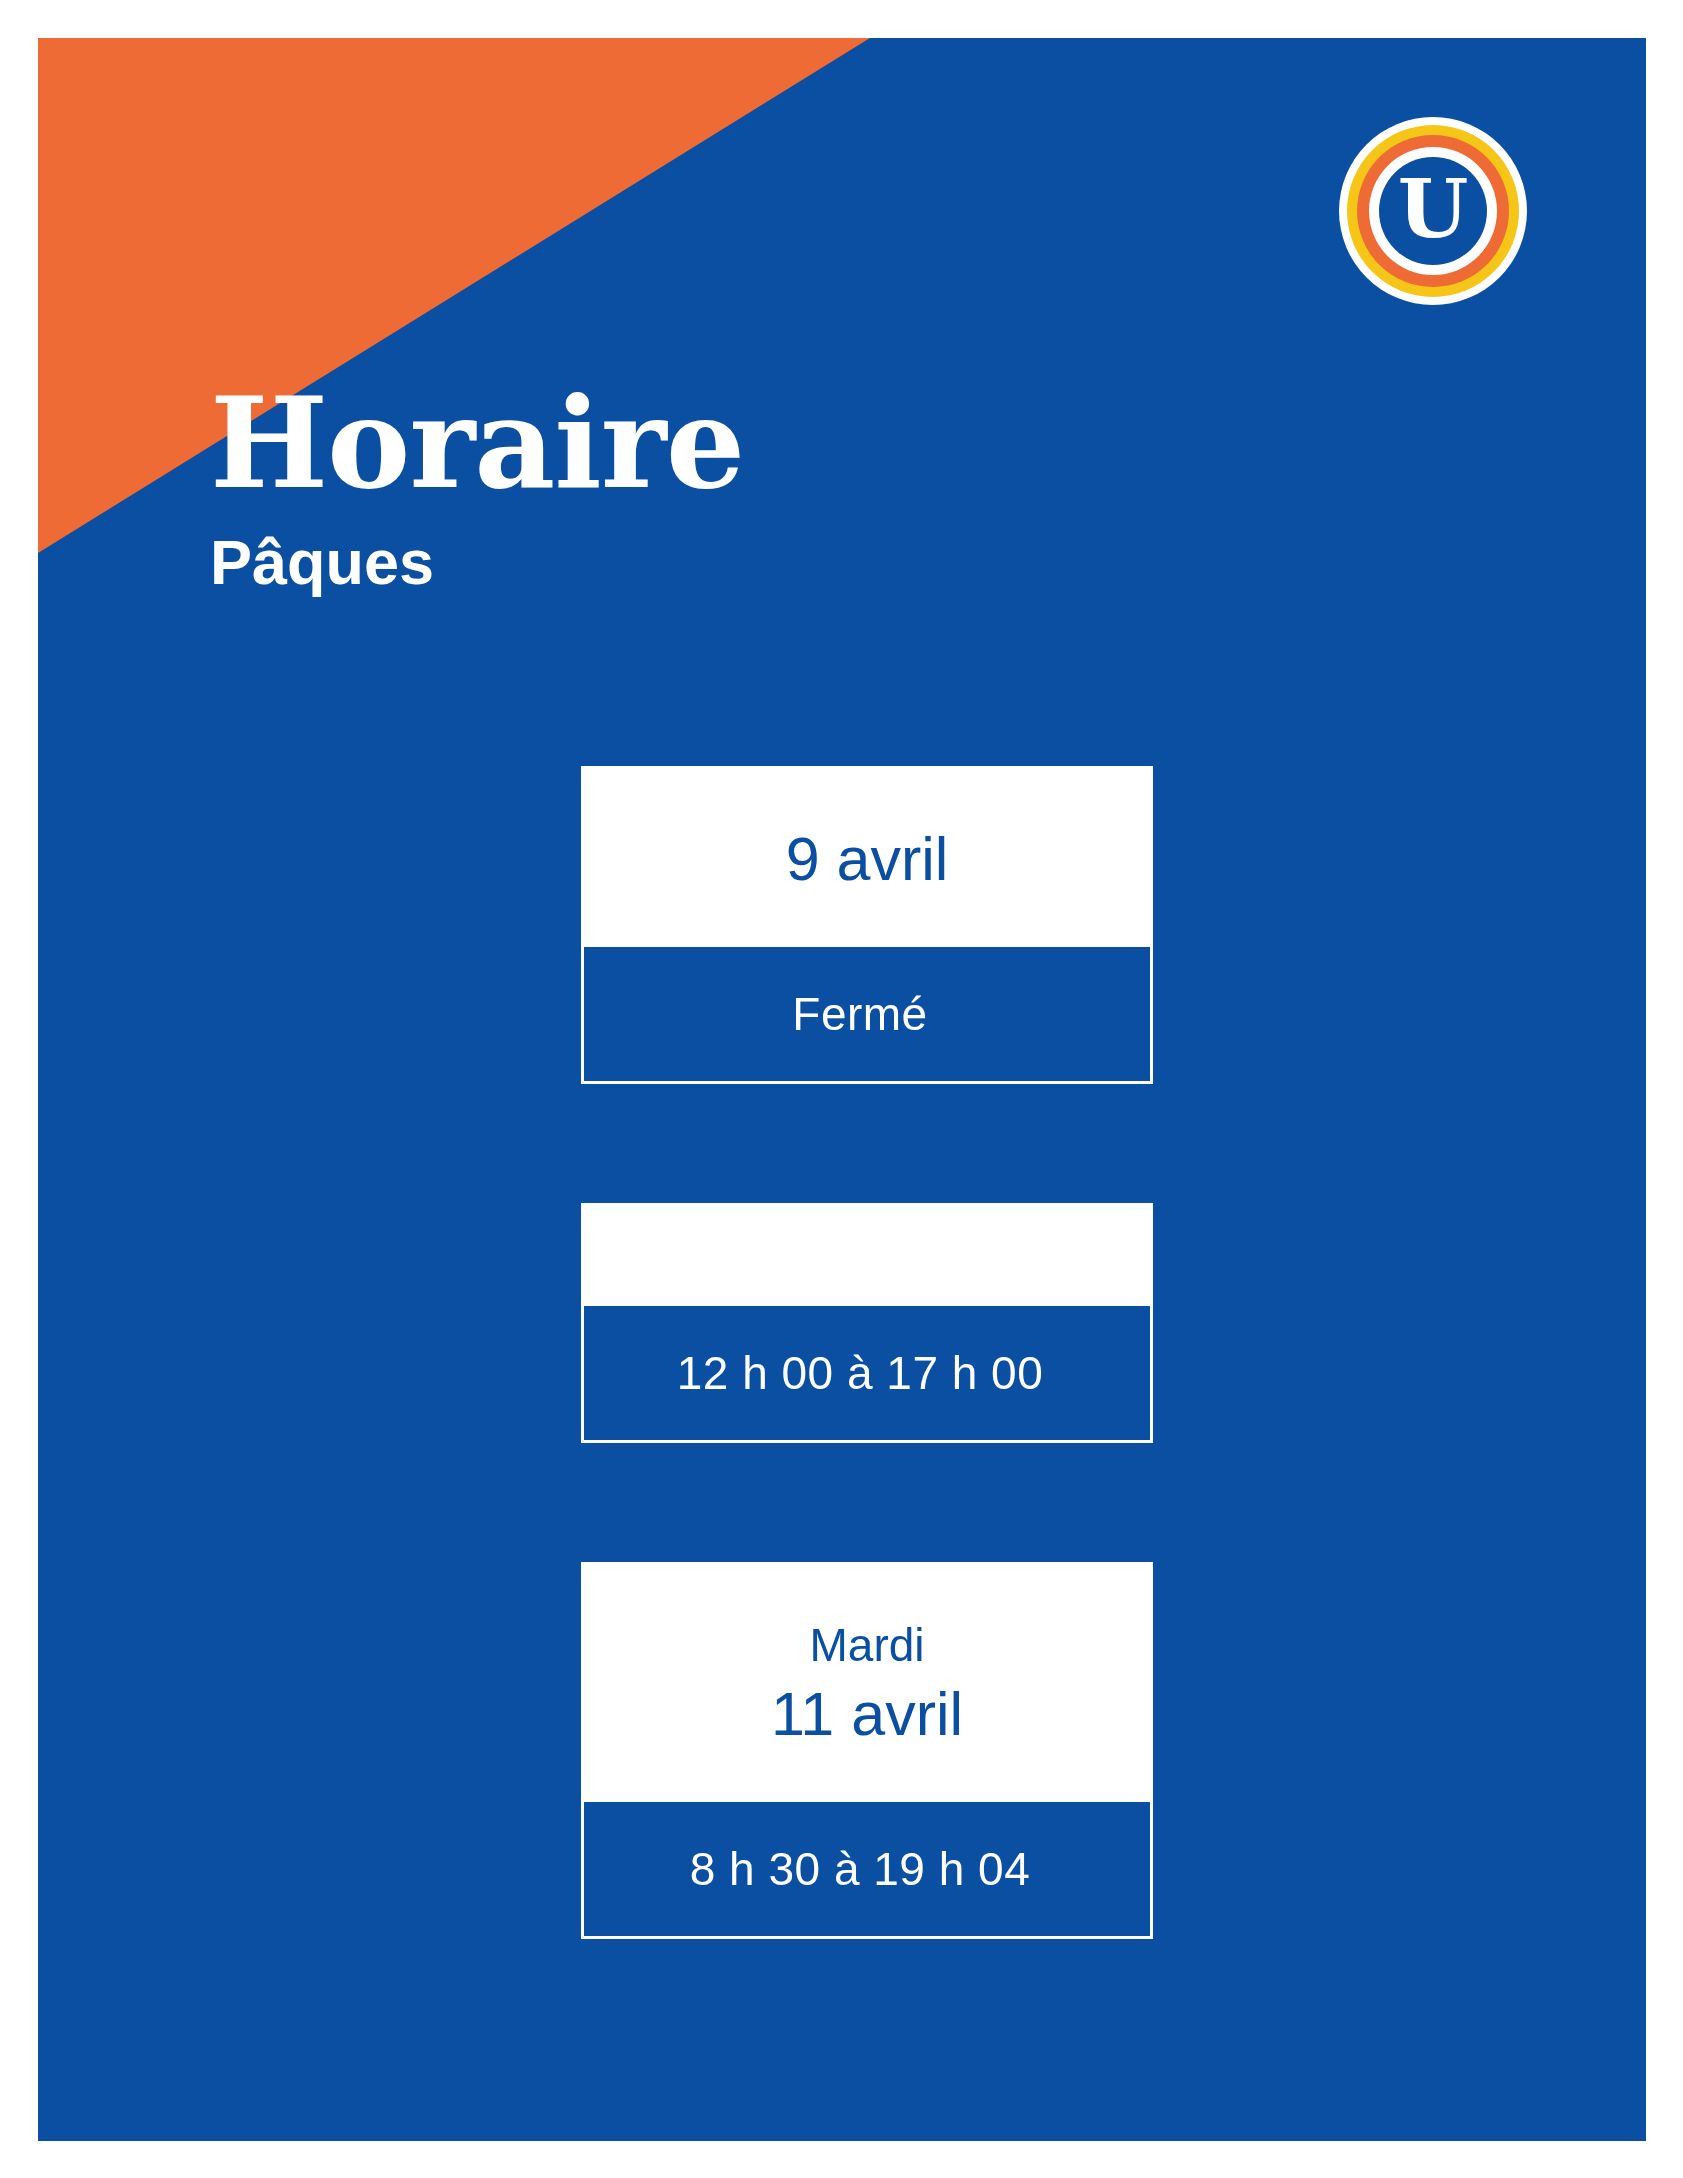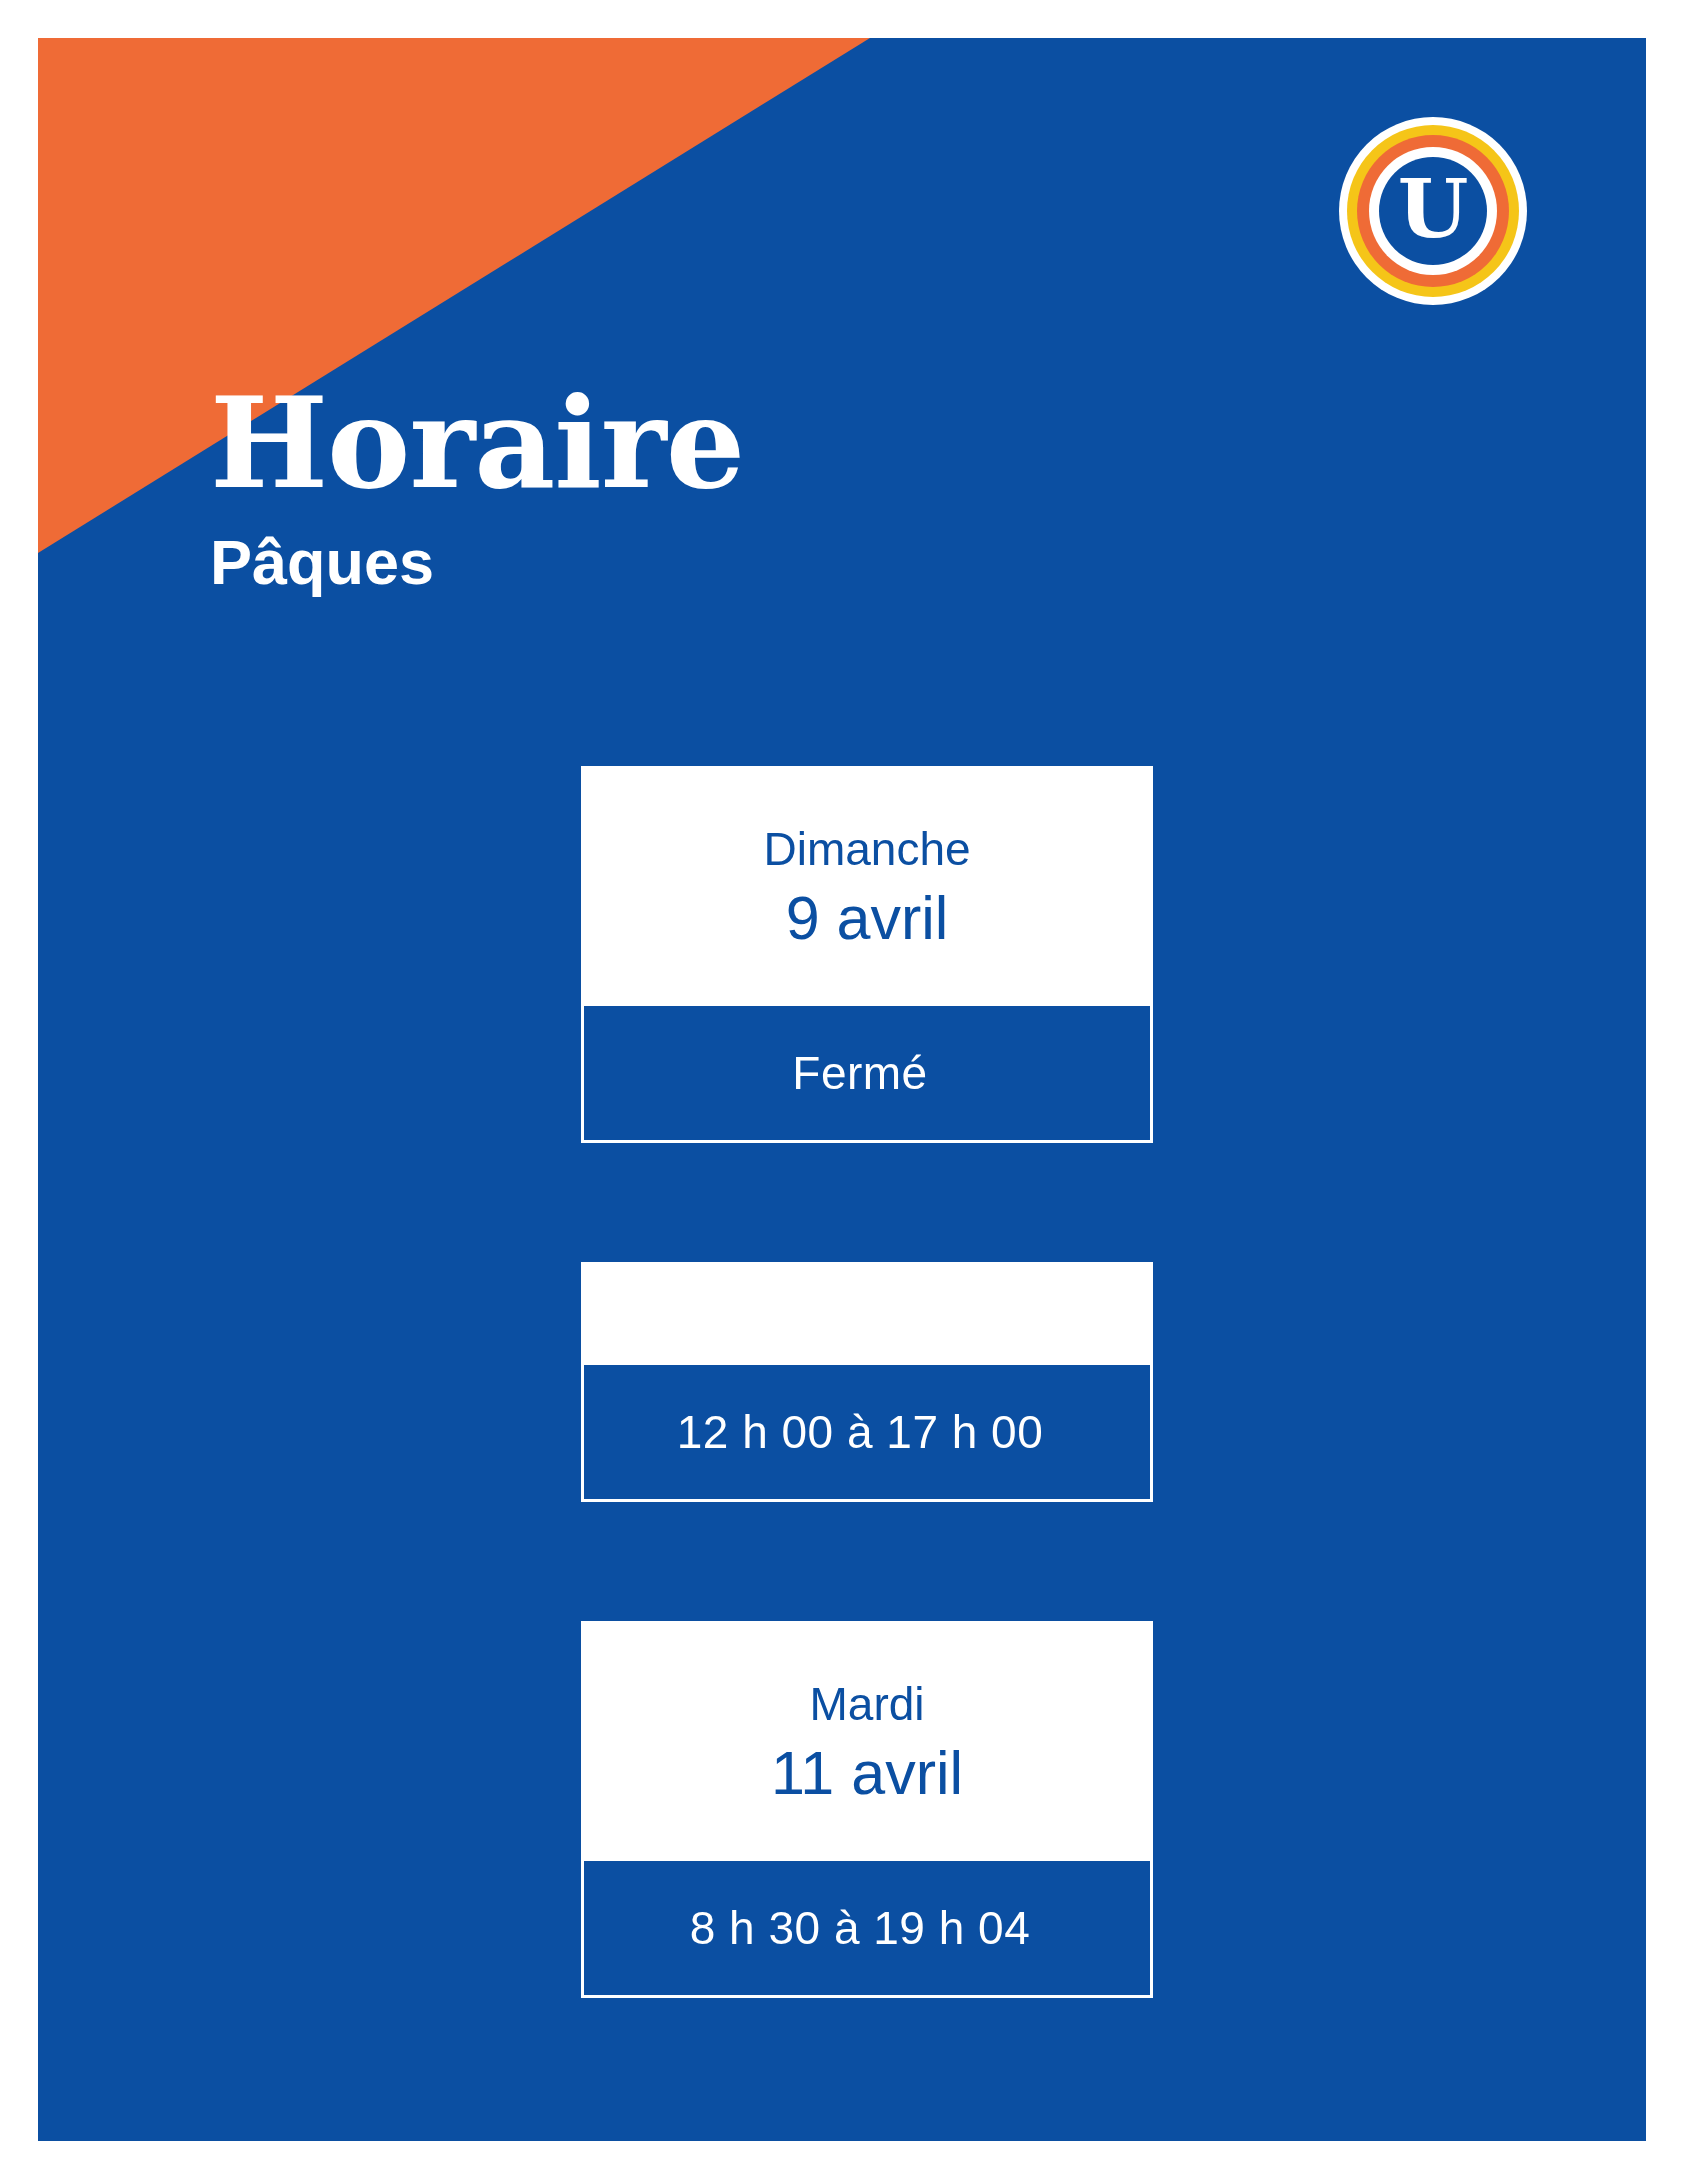--- a/index.html
+++ b/index.html
@@ -178,21 +178,20 @@
 
   <div class="title-block">
     <h1 class="title-main">Horaire</h1>
     <h2 class="title-sub">Pâques</h2>
   </div>
 
   <div class="cards">
 
     <div class="card">
       <div class="card-day">
-        <span class="dow">Dimanche</span>
         <span class="date">9 avril</span>
       </div>
       <div class="card-hours">Fermé</div>
     </div>
 
     <div class="card">
       <div class="card-day">
       </div>
       <div class="card-hours">12 h 00 à 17 h 00</div>
     </div>

